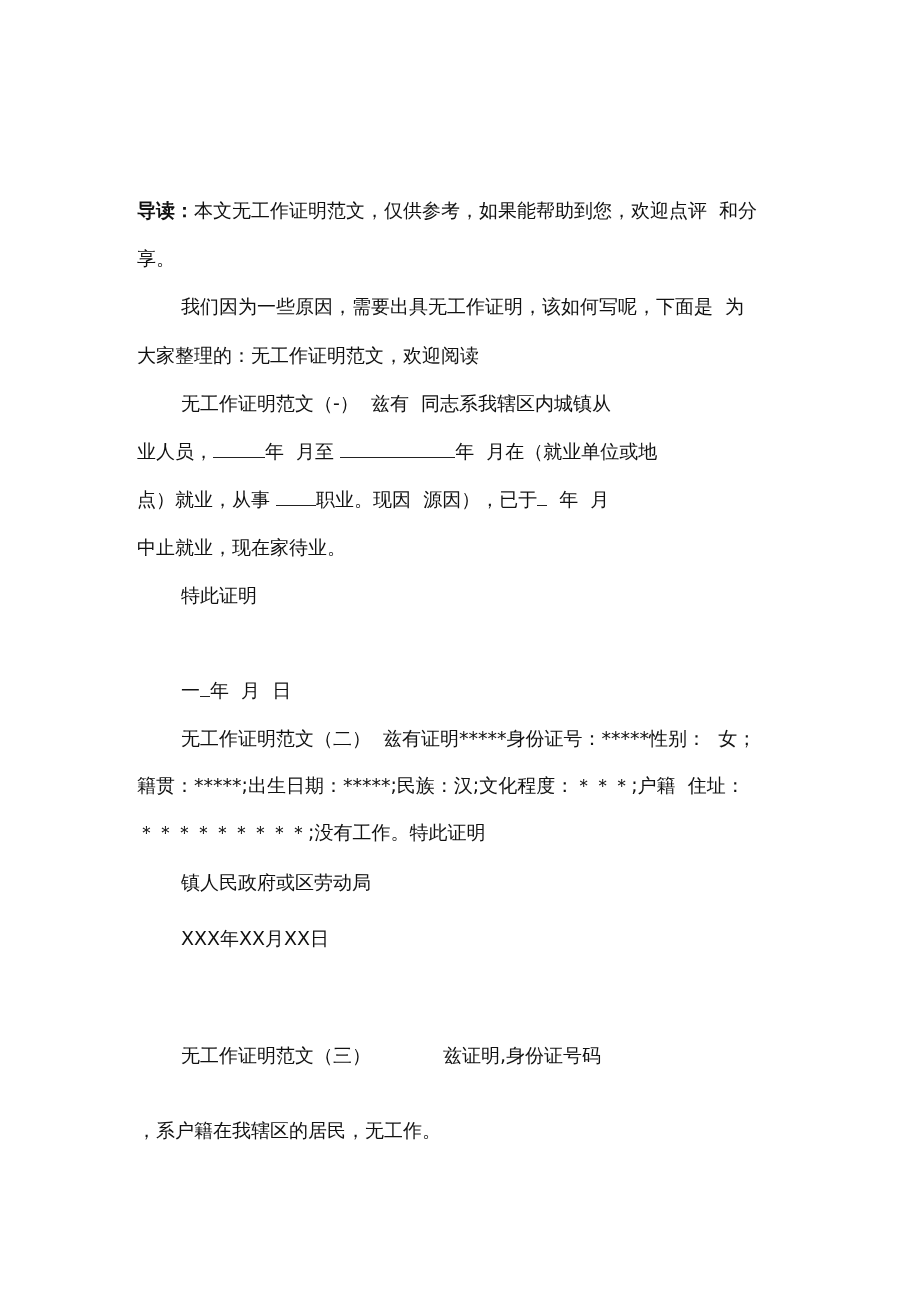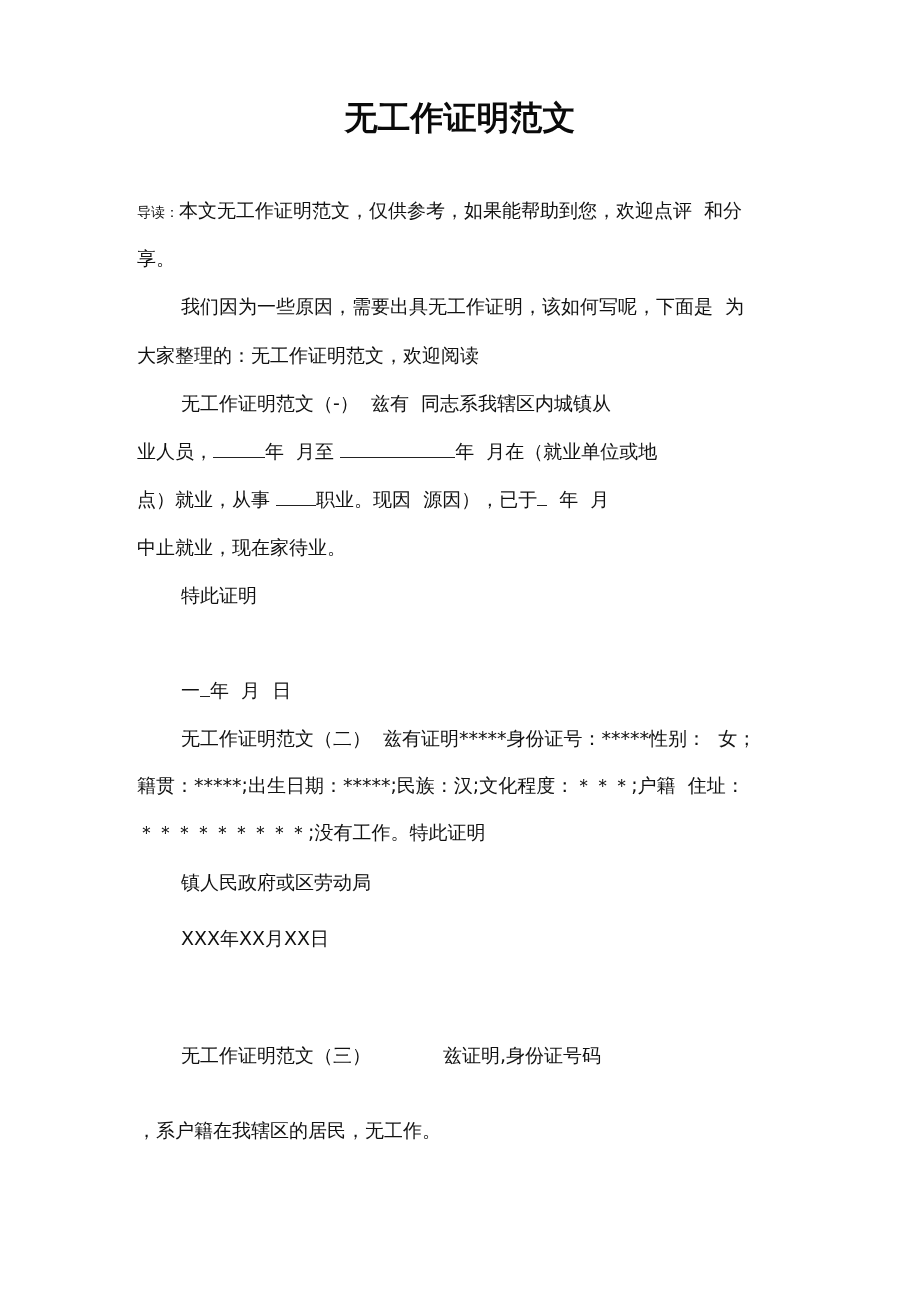--- a/index.html
+++ b/index.html
@@ -37,36 +37,35 @@
     .line {
       position: absolute;
       left: 137px;
       font-size: 19px;
       line-height: 26px;
       white-space: pre;
       color: #111111;
     }
     .indent { left: 181px; }
     .lead-label {
-      font-size: 14px;
-      font-weight: normal;
+      font-size: 19px;
+      font-weight: bold;
     }
     .blank {
       display: inline-block;
       border-bottom: 1px solid #222;
       height: 18px;
       vertical-align: baseline;
     }
   </style>
 </head>
 <body>
 
 <div class="page">
 
-  <div class="title">无工作证明范文</div>
 
   <div class="line" style="top:197px;"><span class="lead-label">导读：</span><span>本文无工作证明范文，仅供参考，如果能帮助到您，欢迎点评  和分</span></div>
   <div class="line" style="top:245px;">享。</div>
 
   <div class="line indent" style="top:293px;">我们因为一些原因，需要出具无工作证明，该如何写呢，下面是  为</div>
   <div class="line" style="top:342px;">大家整理的：无工作证明范文，欢迎阅读</div>
 
   <div class="line" style="top:438px;"><span>业人员，</span><span class="blank" style="width:52px;"></span><span>年  月至</span> <span class="blank" style="width:115px;"></span><span>年  月在（就业单位或地</span></div>
   <div class="line indent" style="top:390px;">无工作证明范文（-）  兹有  同志系我辖区内城镇从</div>
   <div class="line" style="top:486px;"><span>点）就业，从事</span> <span class="blank" style="width:40px;"></span><span>职业。现因  源因），已于</span><span class="blank" style="width:10px;"></span><span>  年  月</span></div>

